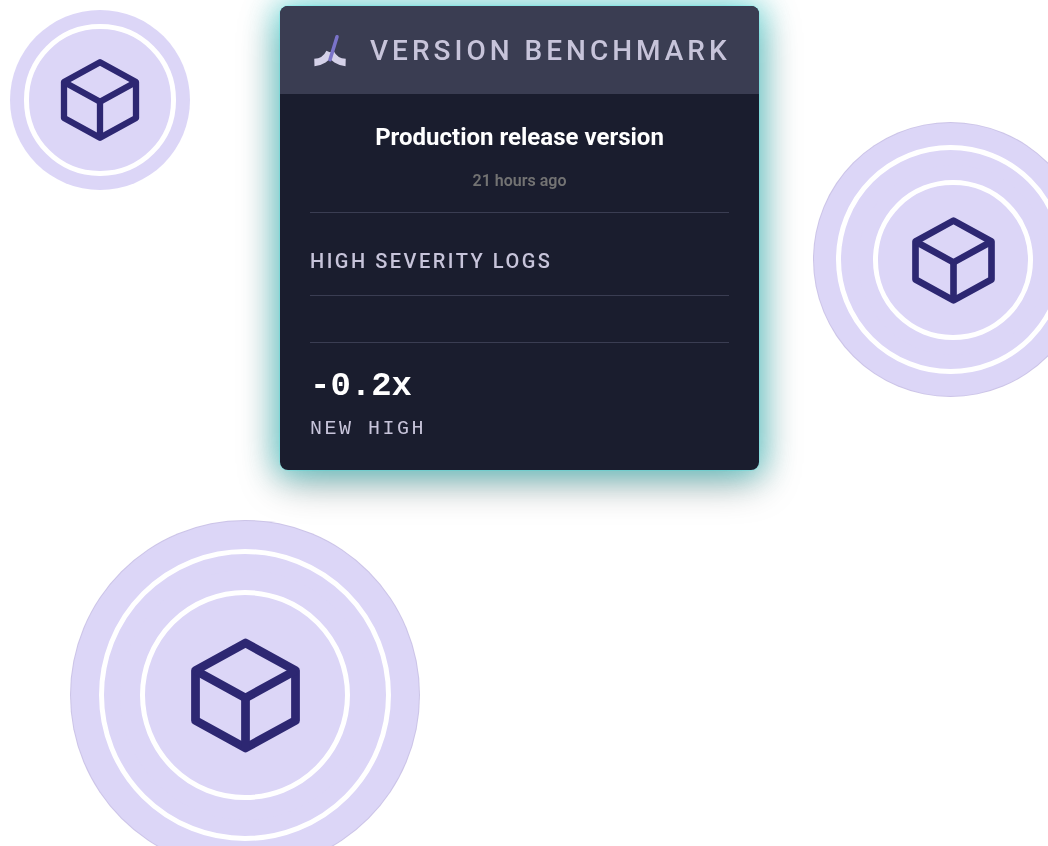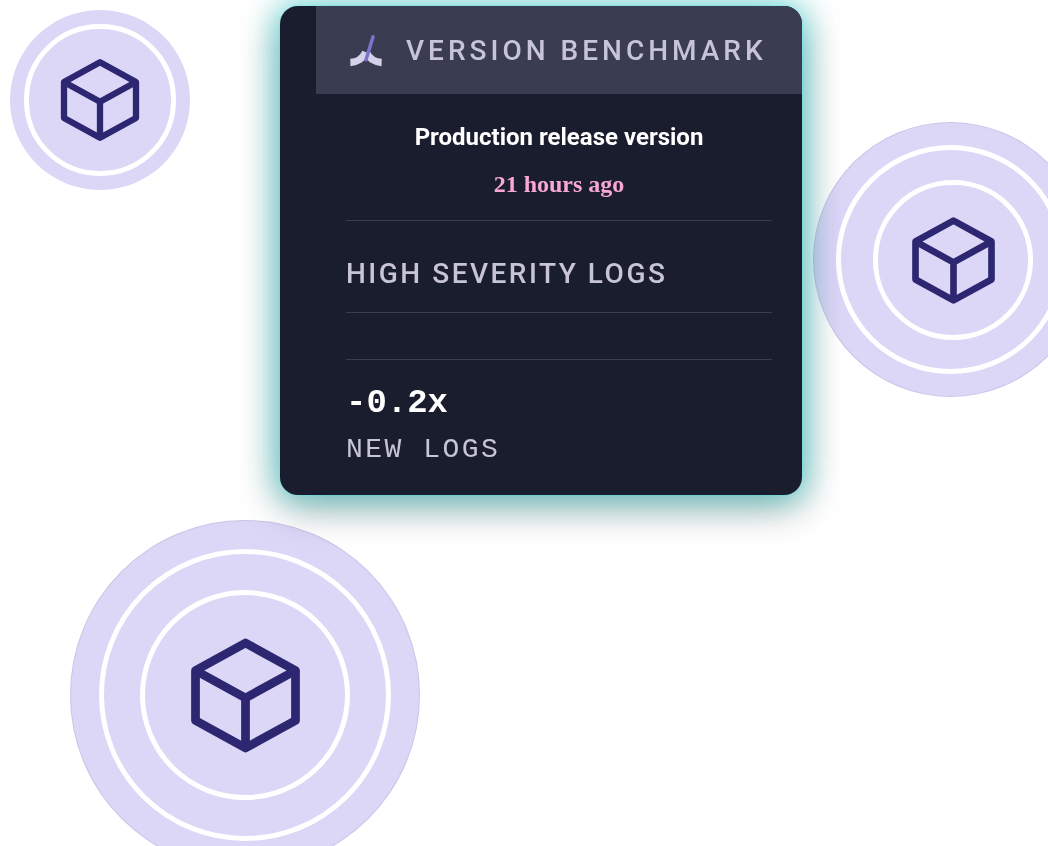--- a/index.html
+++ b/index.html
@@ -73,30 +73,29 @@
     .cube-icon {
       position: relative;
       width: 50%;
       height: 50%;
       z-index: 2;
     }
     .card {
       position: absolute;
       top: 6px;
       left: 280px;
-      width: 522px;
+      width: 479px;
       background: #1a1d2e;
-      border-radius: 18px;
+      border-radius: 8px;
       overflow: hidden;
       box-shadow:
         0 0 0 1px rgba(0, 255, 255, 0.15),
         0 0 30px 4px rgba(0, 230, 230, 0.45),
         0 10px 40px rgba(0,0,0,0.4);
       z-index: 5;
-      padding-left: 36px;
     }
     .card-header {
       background: #3a3d52;
       display: flex;
       align-items: center;
       gap: 18px;
       padding: 22px 28px;
     }
     .gauge-icon {
       width: 44px;
@@ -117,42 +116,41 @@
       border-bottom: 1px solid #3a3d52;
       text-align: center;
     }
     .release-title {
       color: #ffffff;
       font-size: 24px;
       font-weight: 700;
       line-height: 1.45;
     }
     .release-time {
-      color: #f9a8d4;
-      font-size: 24px;
+      color: #737373;
+      font-size: 16px;
       font-weight: 600;
       margin-top: 16px;
-      font-family: Liberation Serif, serif;
     }
     .metric {
       padding: 24px 0 22px 0;
       border-bottom: 1px solid #3a3d52;
     }
     .metric:last-child {
       border-bottom: none;
       font-family: Liberation Mono, monospace;
     }
     .metric-value {
       color: #ffffff;
       font-size: 34px;
       font-weight: 800;
     }
     .metric-label {
       color: #c7c4da;
-      font-size: 28px;
+      font-size: 20px;
       font-weight: 500;
       letter-spacing: 2.5px;
       margin-top: 12px;
     }
   </style>
 </head>
 <body>
 
 <div class="cube-badge badge-1">
   <svg class="cube-icon" viewBox="0 0 100 100" fill="none" stroke="#2d2772" stroke-width="7" stroke-linejoin="round">
@@ -194,16 +192,16 @@
       <div class="release-title">Production release version</div>
       <div class="release-time">21 hours ago</div>
     </div>
     <div class="metric">
       <div class="metric-label">HIGH SEVERITY LOGS</div>
     </div>
     <div class="metric">
     </div>
     <div class="metric">
       <div class="metric-value">-0.2x</div>
-      <div class="metric-label">NEW LOGS</div>
+      <div class="metric-label">NEW HIGH</div>
     </div>
   </div>
 </div>
 
 </body></html>

